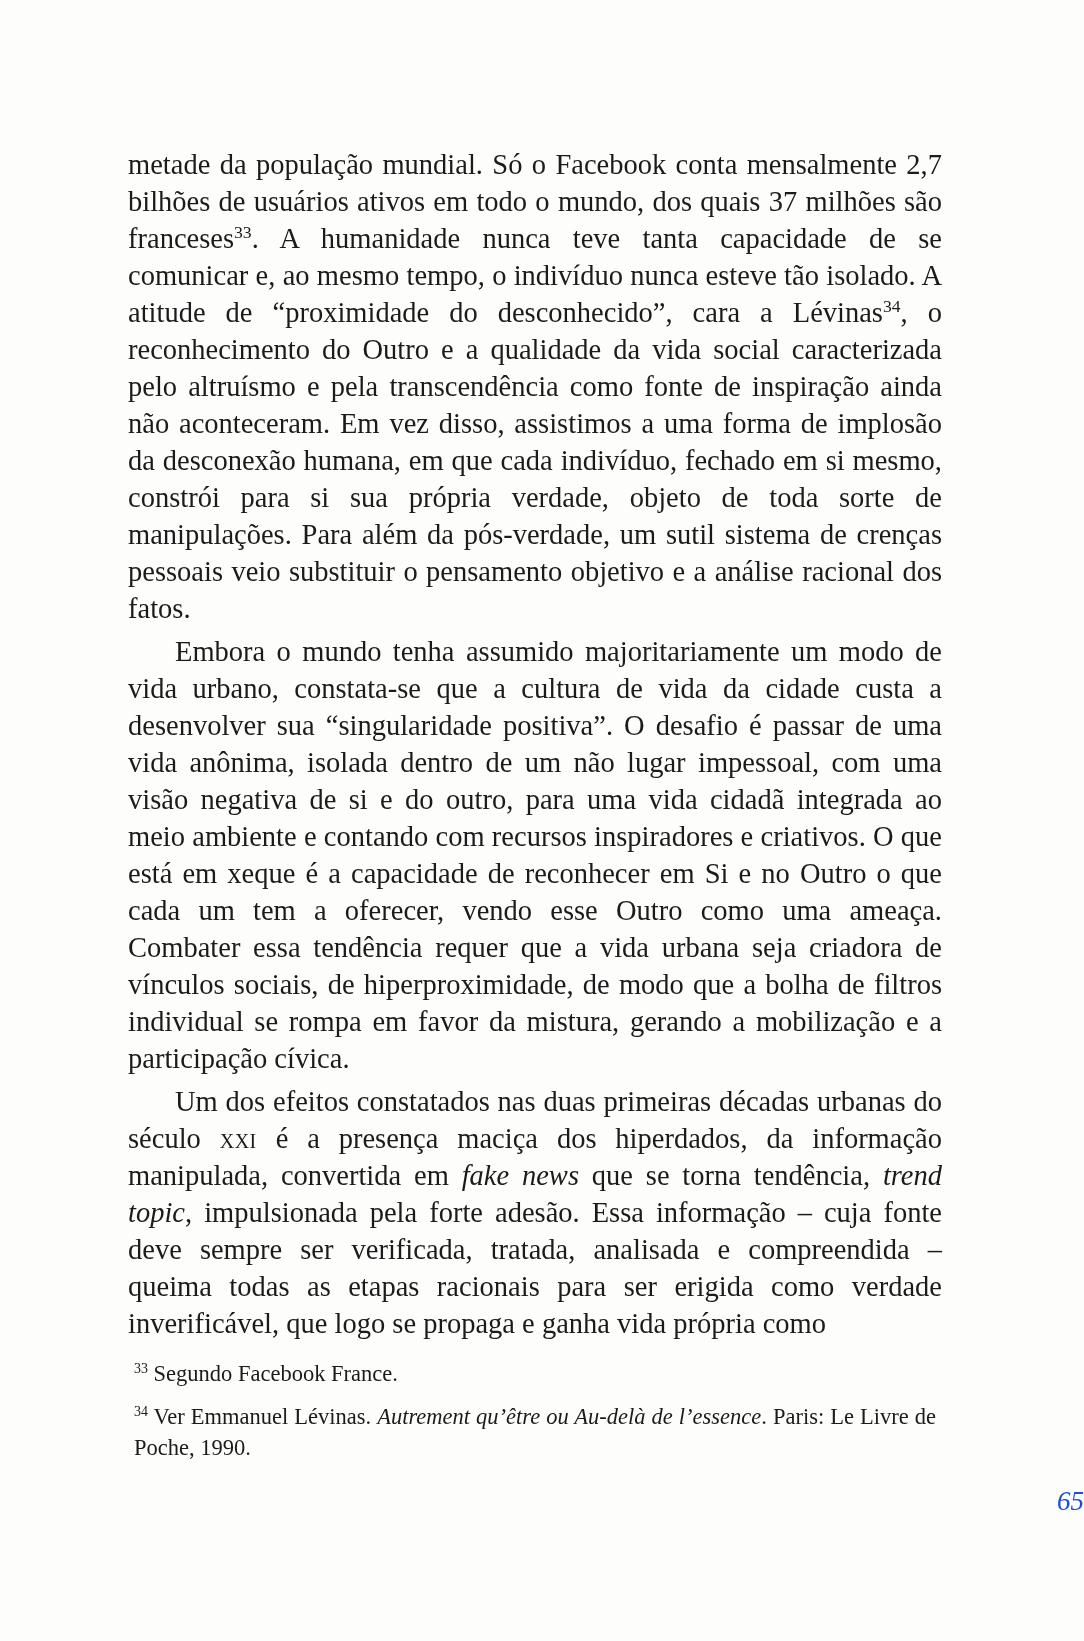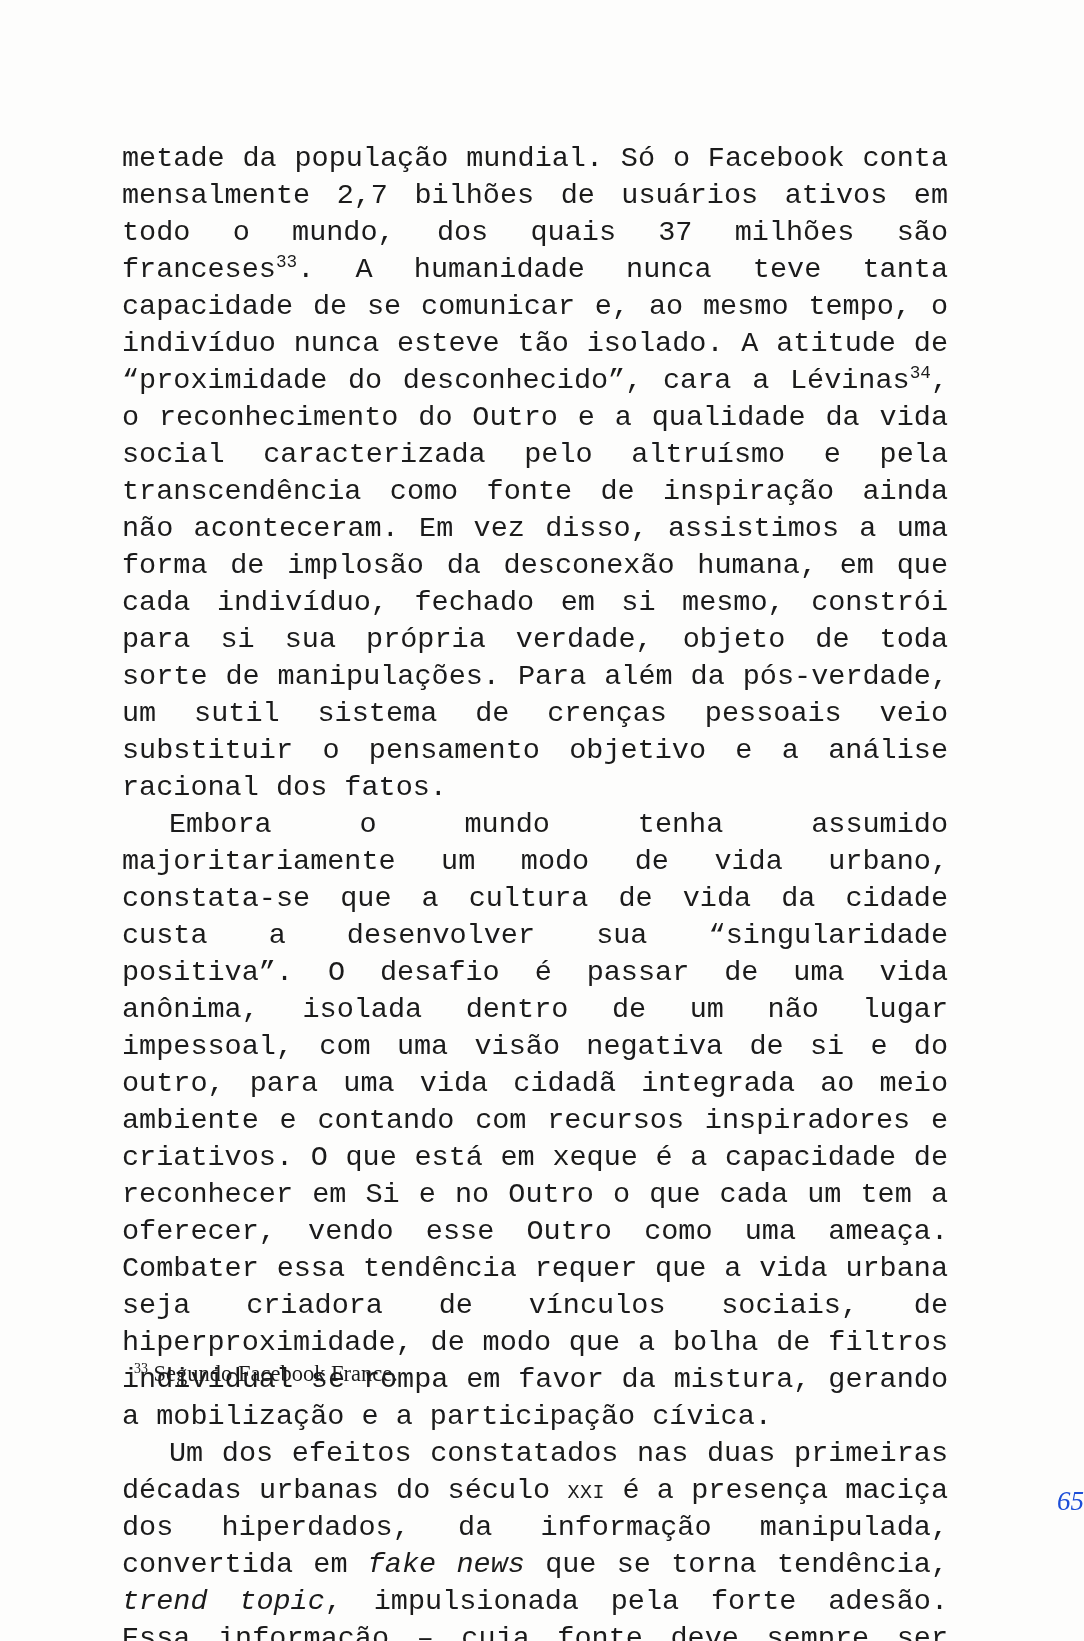--- a/index.html
+++ b/index.html
@@ -21,23 +21,22 @@
     left: 122px;
     top: 140px;
     width: 826px;
     font-size: 28.5px;
     line-height: 37px;
     text-align: justify;
     hyphens: auto;
     -webkit-hyphens: auto;
   }
   p.para {
-    margin: 0;
+    margin: 6px;
     text-indent: 0;
-    font-family: Liberation Mono, monospace;
   }
   p.para.indent {
     text-indent: 47px;
   }
   .italic { font-style: italic; }
   .smallcaps {
     font-variant: small-caps;
     letter-spacing: 0.5px;
   }
   sup.sup {
@@ -72,15 +71,16 @@
 <body>
 
 <div class="page">
   <main class="body-text" id="paragraphs">
       <p class="para"><span>metade da população mundial. Só o Facebook conta mensalmente 2,7 bilhões de usuários ativos em todo o mundo, dos quais 37 milhões são franceses</span><sup class="sup">33</sup><span>. A humanidade nunca teve tanta capacidade de se comunicar e, ao mesmo tempo, o indivíduo nunca esteve tão isolado. A atitude de “proximidade do desconhecido”, cara a Lévinas</span><sup class="sup">34</sup><span>, o reconhecimento do Outro e a qualidade da vida social caracterizada pelo altruísmo e pela transcendência como fonte de inspiração ainda não aconteceram. Em vez disso, assistimos a uma forma de implosão da desconexão humana, em que cada indivíduo, fechado em si mesmo, constrói para si sua própria verdade, objeto de toda sorte de manipulações. Para além da pós-verdade, um sutil sistema de crenças pessoais veio substituir o pensamento objetivo e a análise racional dos fatos.</span></p>
       <p class="para indent"><span>Embora o mundo tenha assumido majoritariamente um modo de vida urbano, constata-se que a cultura de vida da cidade custa a desenvolver sua “singularidade positiva”. O desafio é passar de uma vida anônima, isolada dentro de um não lugar impessoal, com uma visão negativa de si e do outro, para uma vida cidadã integrada ao meio ambiente e contando com recursos inspiradores e criativos. O que está em xeque é a capacidade de reconhecer em Si e no Outro o que cada um tem a oferecer, vendo esse Outro como uma ameaça. Combater essa tendência requer que a vida urbana seja criadora de vínculos sociais, de hiperproximidade, de modo que a bolha de filtros individual se rompa em favor da mistura, gerando a mobilização e a participação cívica.</span></p>
       <p class="para indent"><span>Um dos efeitos constatados nas duas primeiras décadas urbanas do século </span><span class="smallcaps">xxi</span><span> é a presença maciça dos hiperdados, da informação manipulada, convertida em </span><span class="italic">fake news</span><span> que se torna tendência, </span><span class="italic">trend topic</span><span>, impulsionada pela forte adesão. Essa informação – cuja fonte deve sempre ser verificada, tratada, analisada e compreendida – queima todas as etapas racionais para ser erigida como verdade inverificável, que logo se propaga e ganha vida própria como</span></p>
     </main>
   <section class="footnotes" id="footnotes">
       <p class="footnote"><sup class="sup">33</sup><span> Segundo Facebook France.</span></p>
+      <p class="footnote"><sup class="sup">34</sup><span> Ver Emmanuel Lévinas. </span><span class="italic">Autrement qu’être ou Au-delà de l’essence</span><span>. Paris: Le Livre de Poche, 1990.</span></p>
     </section>
   <div class="page-number">65</div>
 </div>
 
 </body></html>

